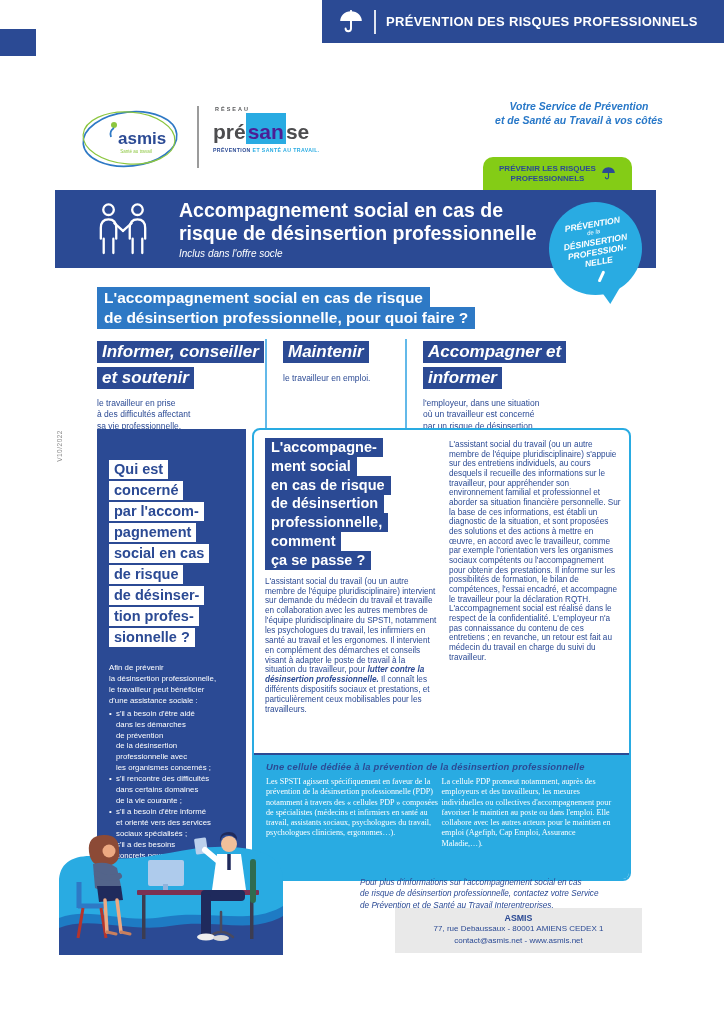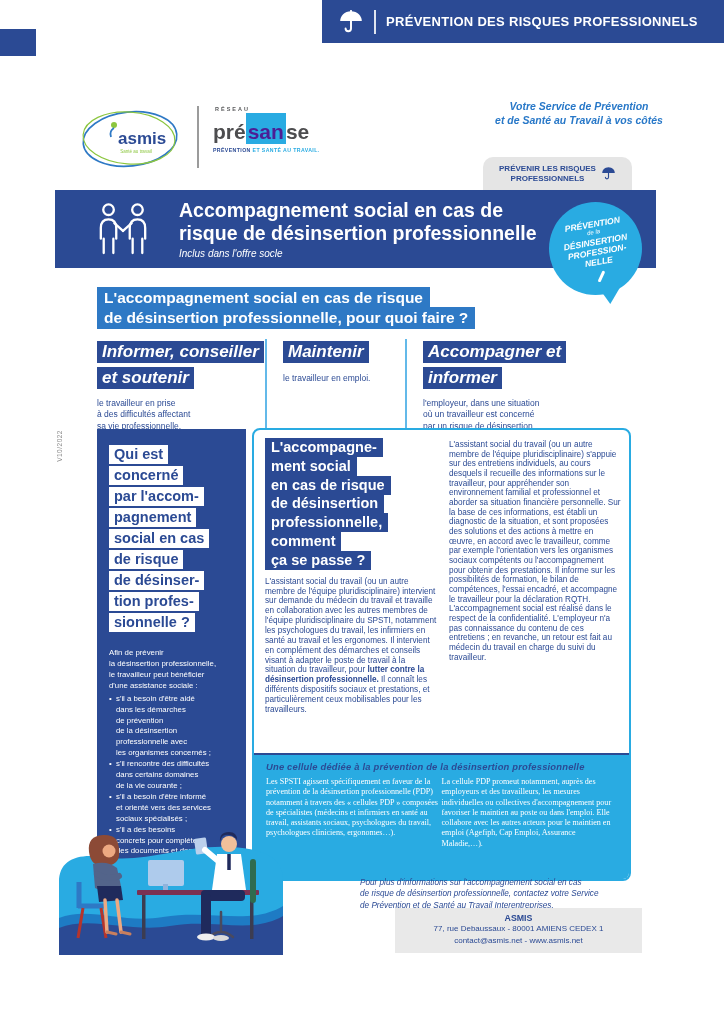--- a/index.html
+++ b/index.html
@@ -24,21 +24,21 @@
   .presanse .reseau{font-size:5.5px;color:#58595B;letter-spacing:2px;font-weight:bold;margin:0 0 1px 2px;}
   .presanse .word{display:flex;align-items:baseline;font-weight:bold;font-size:21px;line-height:1;color:#4D4D4F;}
   .presanse .san{background:#29ABE2;color:#4c1d95;padding:8px 2px 2px;}
   .presanse .tagline{font-size:5.2px;font-weight:bold;letter-spacing:.4px;margin-top:3px;}
   .presanse .tg1{color:#2B4A94;} .presanse .tg2{color:#29ABE2;}
 
   .service-tagline{position:absolute;left:440px;top:100px;width:278px;text-align:center;
                    color:#2878C8;font-weight:bold;font-style:italic;font-size:10.5px;line-height:1.3;}
 
   
-  .prevent-tab{position:absolute;left:483px;top:157px;width:149px;height:33px;background:#e5e5e5;
+  .prevent-tab{position:absolute;left:483px;top:157px;width:149px;height:33px;background:#84cc16;
                border-radius:10px 10px 0 0;display:flex;align-items:center;justify-content:center;gap:5px;}
   .prevent-tab .label{color:#2B4A94;font-weight:bold;font-size:8px;line-height:1.25;text-align:center;}
   .prevent-tab .umb{width:15px;height:15px;}
 
   
   .header-band{position:absolute;left:55px;top:190px;width:601px;height:78px;background:#2B4A94;
                display:flex;align-items:center;padding-left:38px;box-sizing:border-box;gap:26px;}
   .people-icon{width:60px;height:54px;flex:0 0 auto;}
   .header-title{color:#fff;font-weight:bold;font-size:19.5px;line-height:1.15;}
   .header-sub{color:#fff;font-style:italic;font-size:10px;margin-top:4px;}
@@ -65,40 +65,40 @@
   .intro-col.c1{width:166px;}
   .intro-col.c2{width:140px;border-left:2px solid #63B9E9;padding-left:16px;margin-left:2px;}
   .intro-col.c3{flex:1;border-left:2px solid #63B9E9;padding-left:16px;}
   .hl-navy{background:#2B4A94;color:#fff;font-weight:bold;font-style:italic;font-size:17px;
            padding:1px 5px 2px;line-height:1.5;
            -webkit-box-decoration-break:clone;box-decoration-break:clone;white-space:pre-line;}
   .intro-col .body{margin-top:8px;color:#2B4A94;font-size:8.5px;line-height:1.35;}
 
   
   .who-box{position:absolute;left:97px;top:429px;width:149px;height:452px;background:#2B4A94;
-           padding:15px 12px;box-sizing:border-box;}
+           padding:30px 12px;box-sizing:border-box;}
   .hl-white{background:#fff;color:#2B4A94;font-weight:bold;font-size:14.5px;padding:1px 5px 2px;line-height:1.45;
             -webkit-box-decoration-break:clone;box-decoration-break:clone;white-space:pre-line;}
   .who-intro{color:#fff;font-size:7.8px;line-height:1.4;margin-top:15px;}
   .who-list{margin:2px 0 0;padding:0;list-style:none;}
   .who-list li{color:#fff;font-size:7.8px;line-height:1.4;padding-left:7px;position:relative;white-space:pre-line;}
   .who-list li:before{content:"•";position:absolute;left:0;top:0;}
 
   .version-label{position:absolute;left:56px;top:430px;writing-mode:vertical-rl;transform:rotate(180deg);
                  font-size:6.5px;color:#8a8a8a;letter-spacing:.5px;}
 
   
   .main-panel{position:absolute;left:252px;top:428px;width:379px;height:453px;border:2px solid #29ABE2;
               border-radius:8px;background:#fff;box-sizing:border-box;overflow:hidden;}
   .panel-body{display:flex;padding:8px 8px 0 11px;gap:12px;height:321px;box-sizing:border-box;overflow:hidden;}
   .how-col{width:172px;flex:0 0 auto;}
   .hl-navy-lg{background:#2B4A94;color:#fff;font-weight:bold;font-size:14.5px;padding:1px 6px 2px;line-height:1.23;
               -webkit-box-decoration-break:clone;box-decoration-break:clone;white-space:pre-line;}
   .how-body{margin-top:7px;font-size:8.2px;line-height:1.2;color:#2B4A94;}
-  .how-body .emph{font-weight:bold;}
+  .how-body .emph{font-weight:bold;font-style:italic;}
   .right-col{flex:1;font-size:8.2px;line-height:1.18;color:#2B4A94;padding-top:2px;}
   .right-col p{margin:0;}
 
   .cell-box{position:absolute;left:0;right:0;bottom:0;height:126px;background:#29ABE2;
             border-top:2px solid #2B4A94;padding:6px 12px;box-sizing:border-box;}
   .cell-head{color:#2B4A94;font-weight:bold;font-style:italic;font-size:9.4px;letter-spacing:.2px;}
   .cell-cols{display:flex;margin-top:5px;font-family:Liberation Serif, serif;}
   .cell-col{flex:1;color:#fff;font-size:8.1px;line-height:1.27;}
 
   

